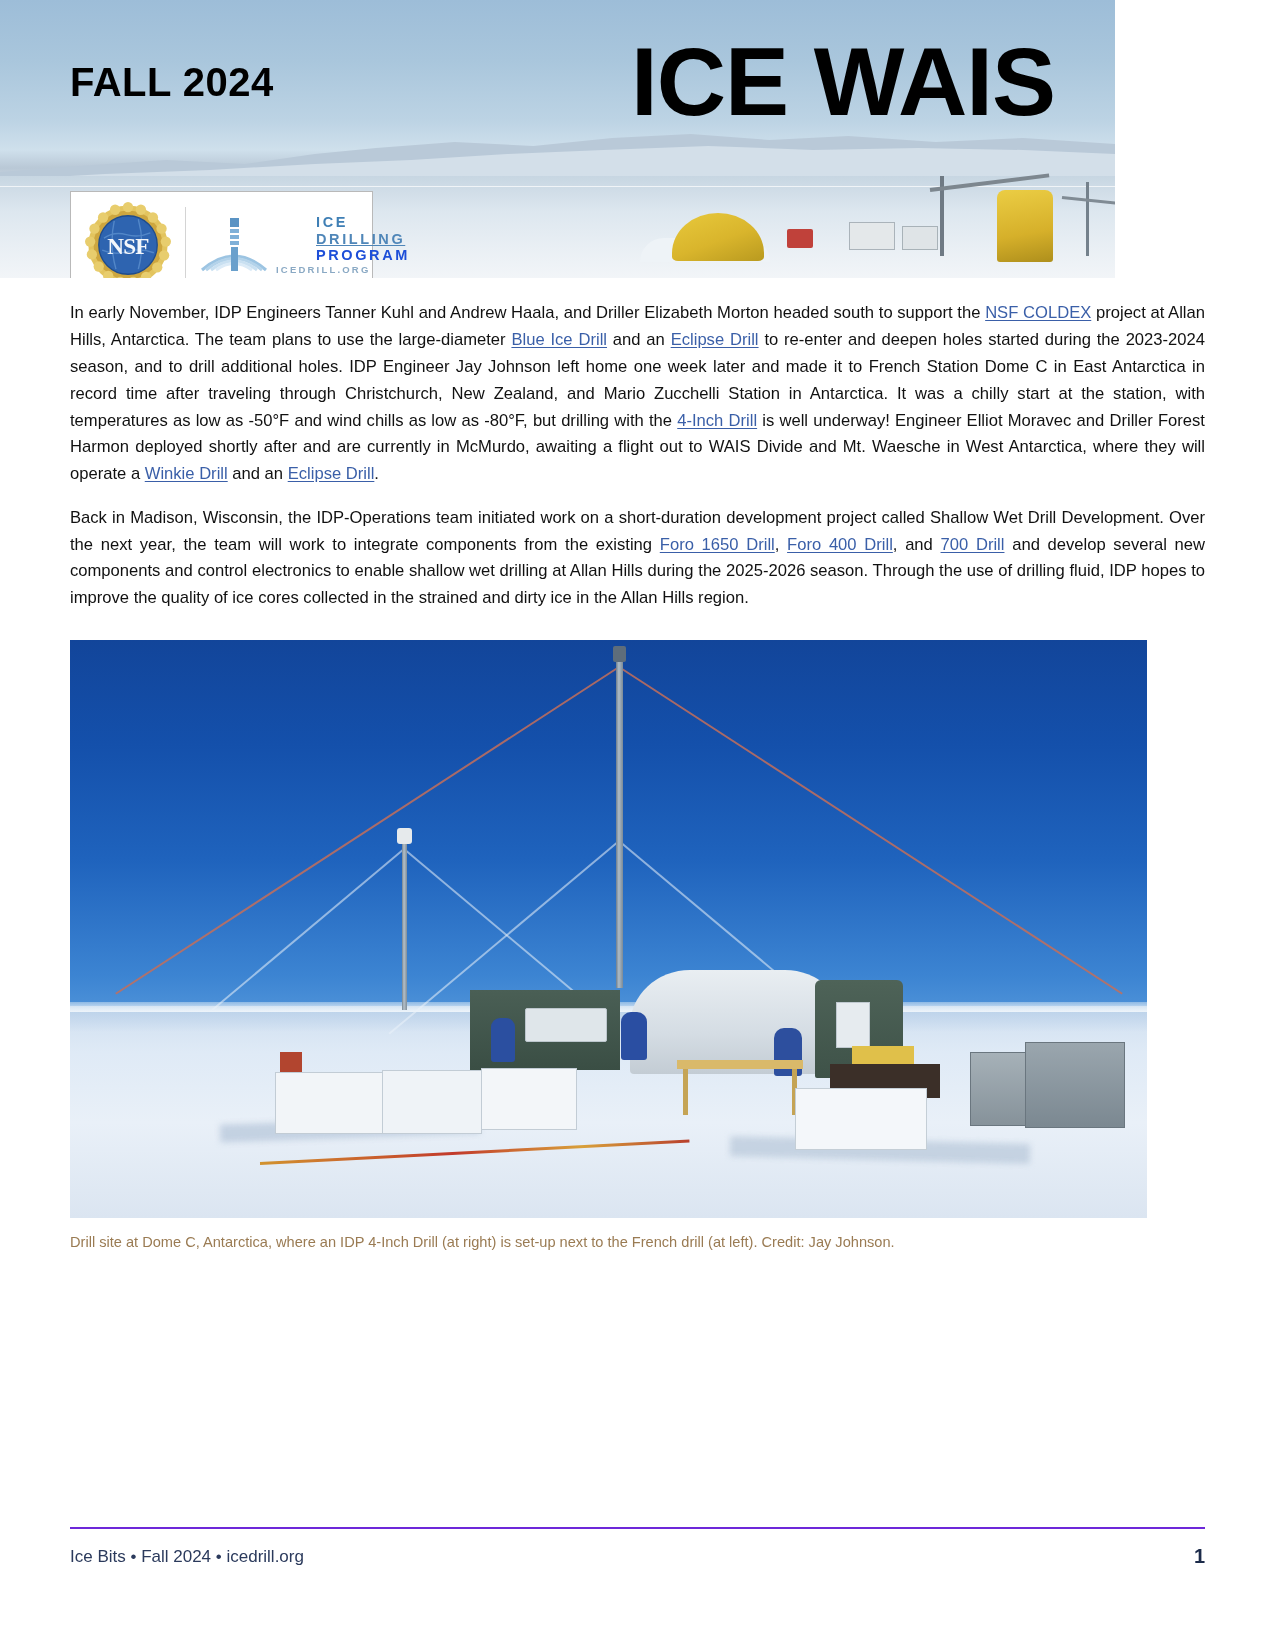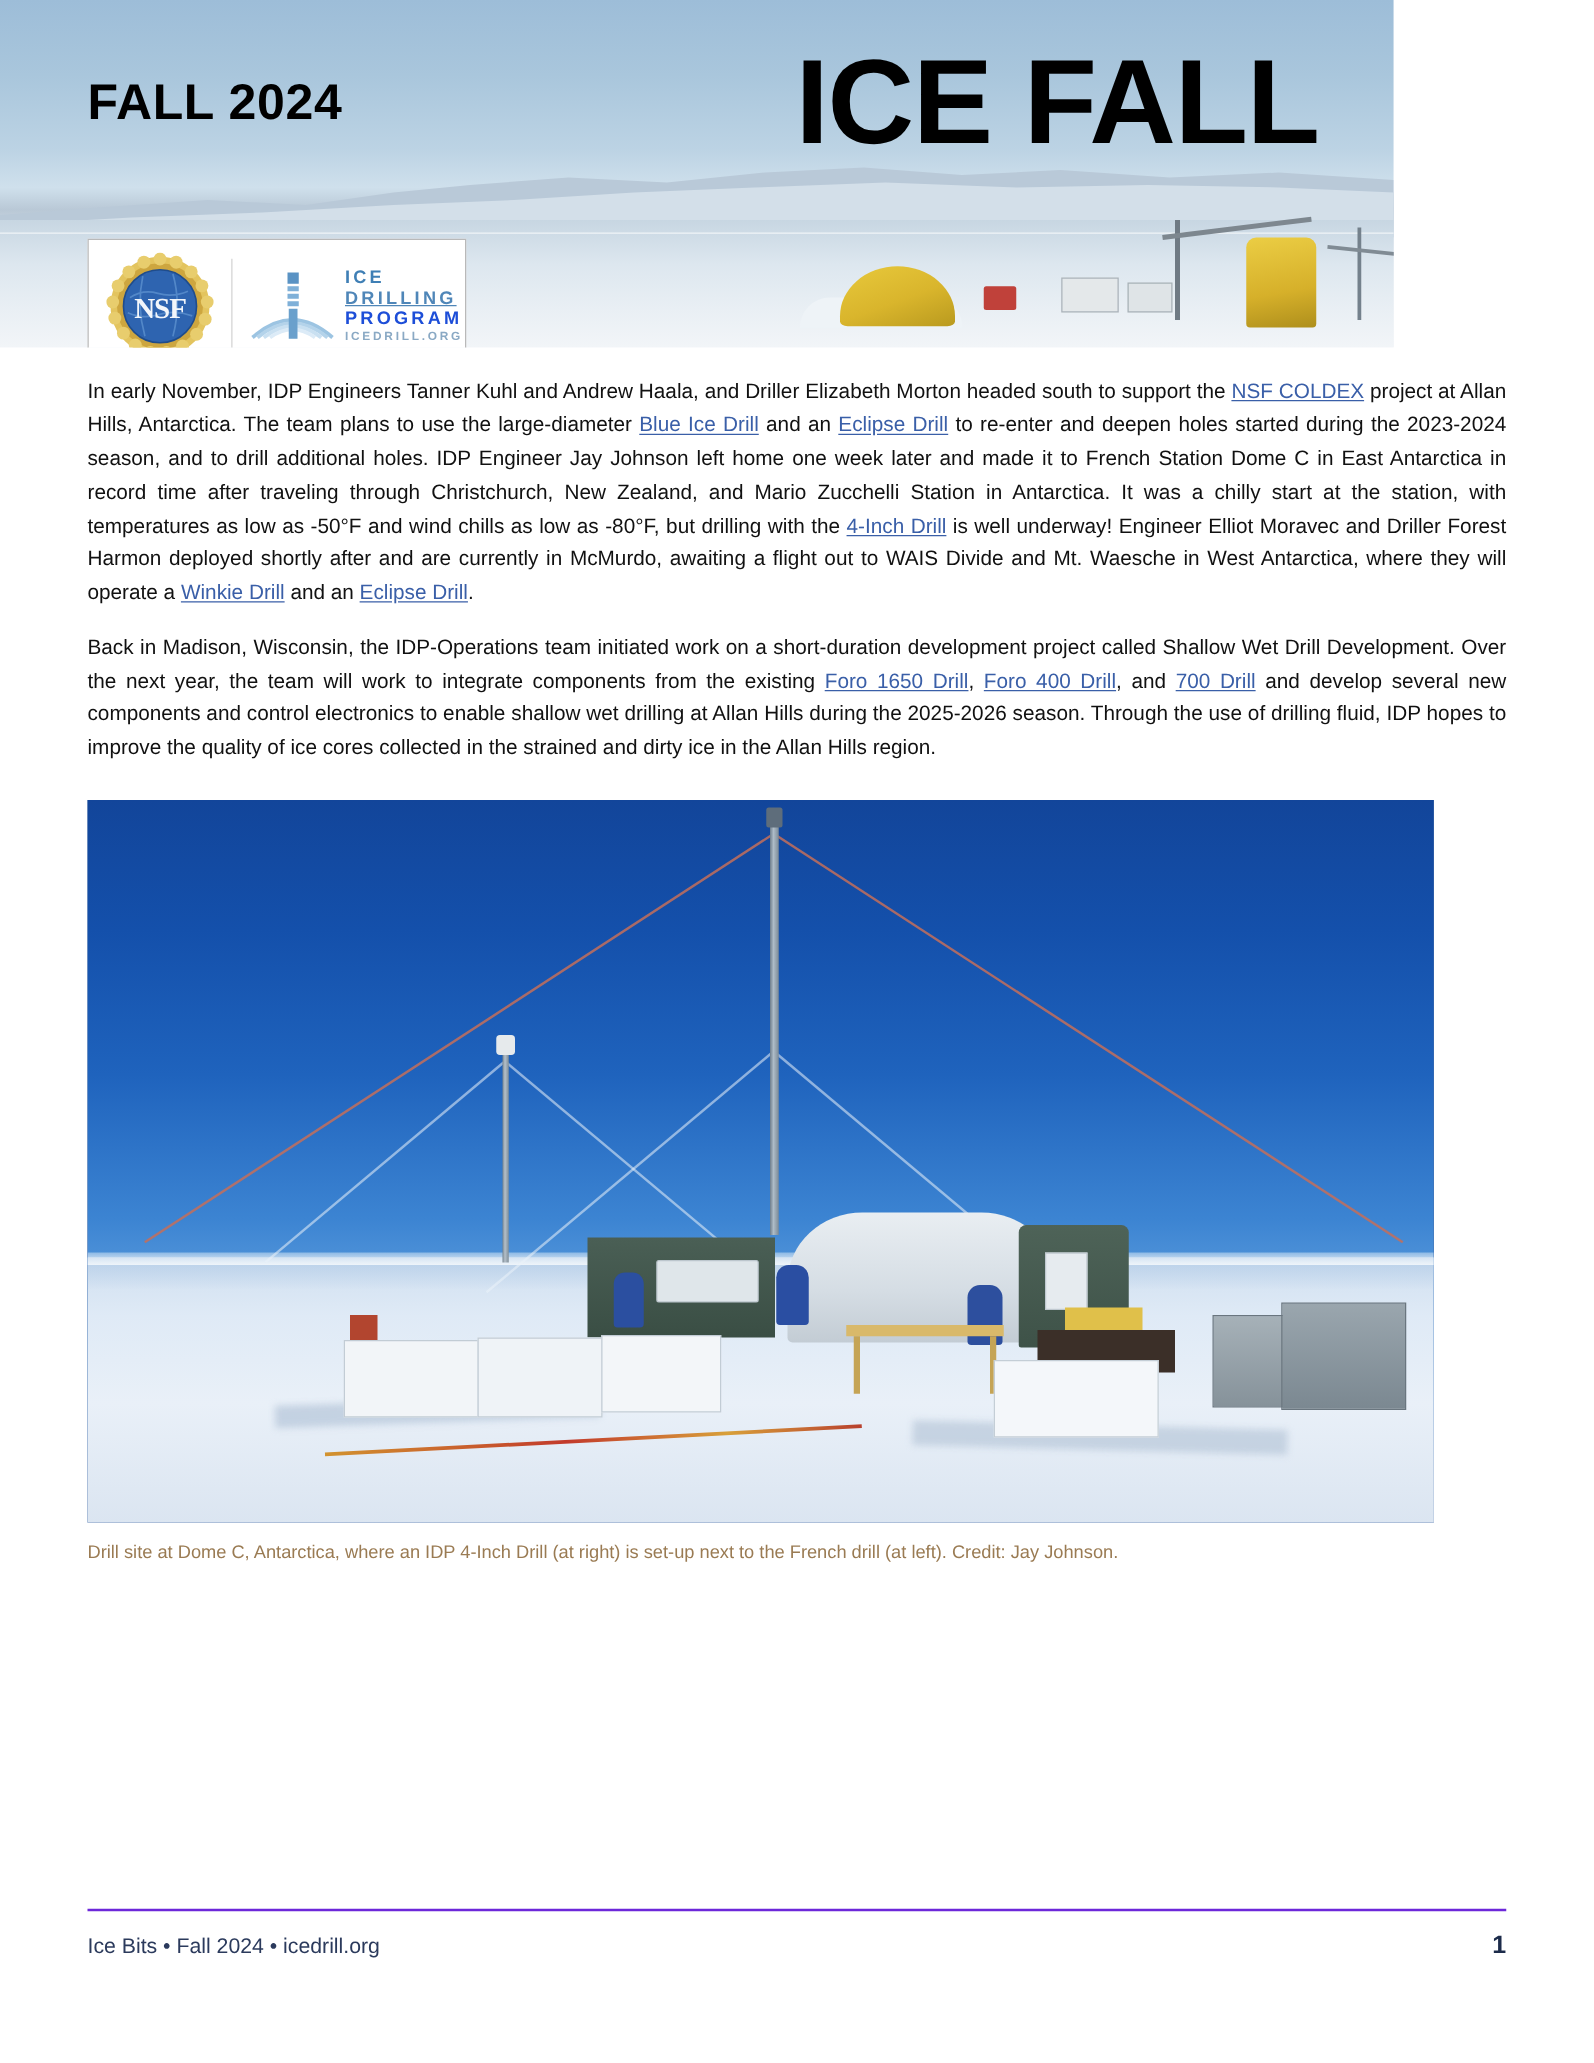--- a/index.html
+++ b/index.html
@@ -117,21 +117,21 @@
   .nsf-seal svg { display:block; width:86px; height:86px; }
   .logo-div {
     width: 1px; height: 76px; background: #d4d4d4; margin: 0 14px;
     flex: 0 0 auto;
   }
   .idp-logo { display: flex; align-items: center; gap: 8px; }
   .idp-mark { width: 68px; height: 58px; flex: 0 0 auto; }
   .idp-mark svg { display: block; width: 68px; height: 58px; }
   .idp-words { line-height: 1.12; }
   .idp-words .w {
-    font-size: 14.5px; font-weight: bold; letter-spacing: 2.6px; color: #3f7fb5;
+    font-size: 14.5px; font-weight: bold; letter-spacing: 2.6px; color: #3f7fb5; margin-left: 40px;
   }
   .idp-words .w2 { color: #4f86b8; text-decoration: underline; }
   .idp-words .w3 { color: #1d4ed8; }
   .idp-words .wurl {
     font-size: 9.5px; font-weight: bold; letter-spacing: 2.2px; color: #8aa9c4; margin-top: 2px;
   }
 
   
   .article { padding: 0 70px; }
   .headline {
@@ -278,21 +278,21 @@
     <div class="rig-arm"></div>
     <div class="rig-mast2"></div>
     <div class="rig-arm2"></div>
     <div class="crate1"></div>
     <div class="crate2"></div>
     <div class="crate3"></div>
     <div class="crate4"></div>
   </div>
 
   <div class="mh-title-left">FALL 2024</div>
-  <div class="mh-title-main">ICE FALL</div>
+  <div class="mh-title-main">ICE WAIS</div>
 
   <div class="logo-box">
     <div class="nsf-seal">
       <svg viewBox="0 0 100 100">
         <g fill="#d4b24c">
           <circle cx="50" cy="50" r="46" fill="#e3c45e"></circle>
           <circle cx="50" cy="50" r="40" fill="#cda63f"></circle>
         </g>
         <g fill="#e8cd6d">
           <circle cx="50" cy="6" r="6"></circle>

